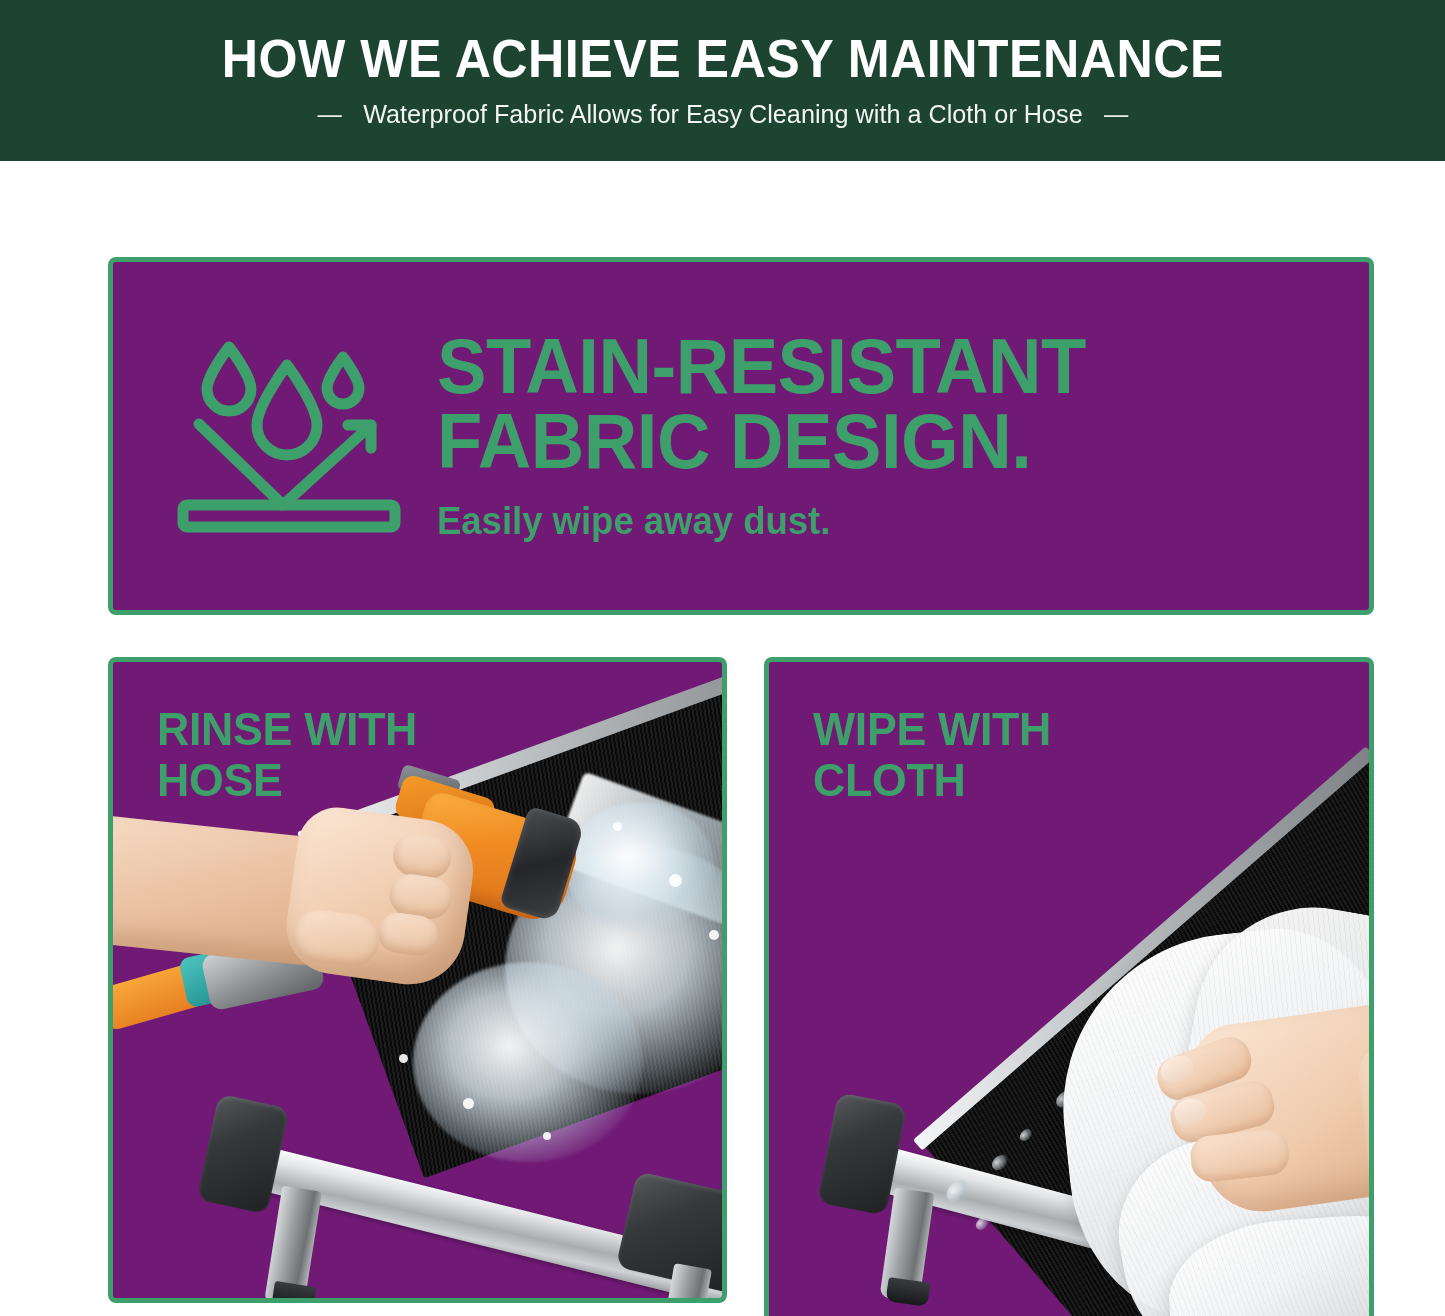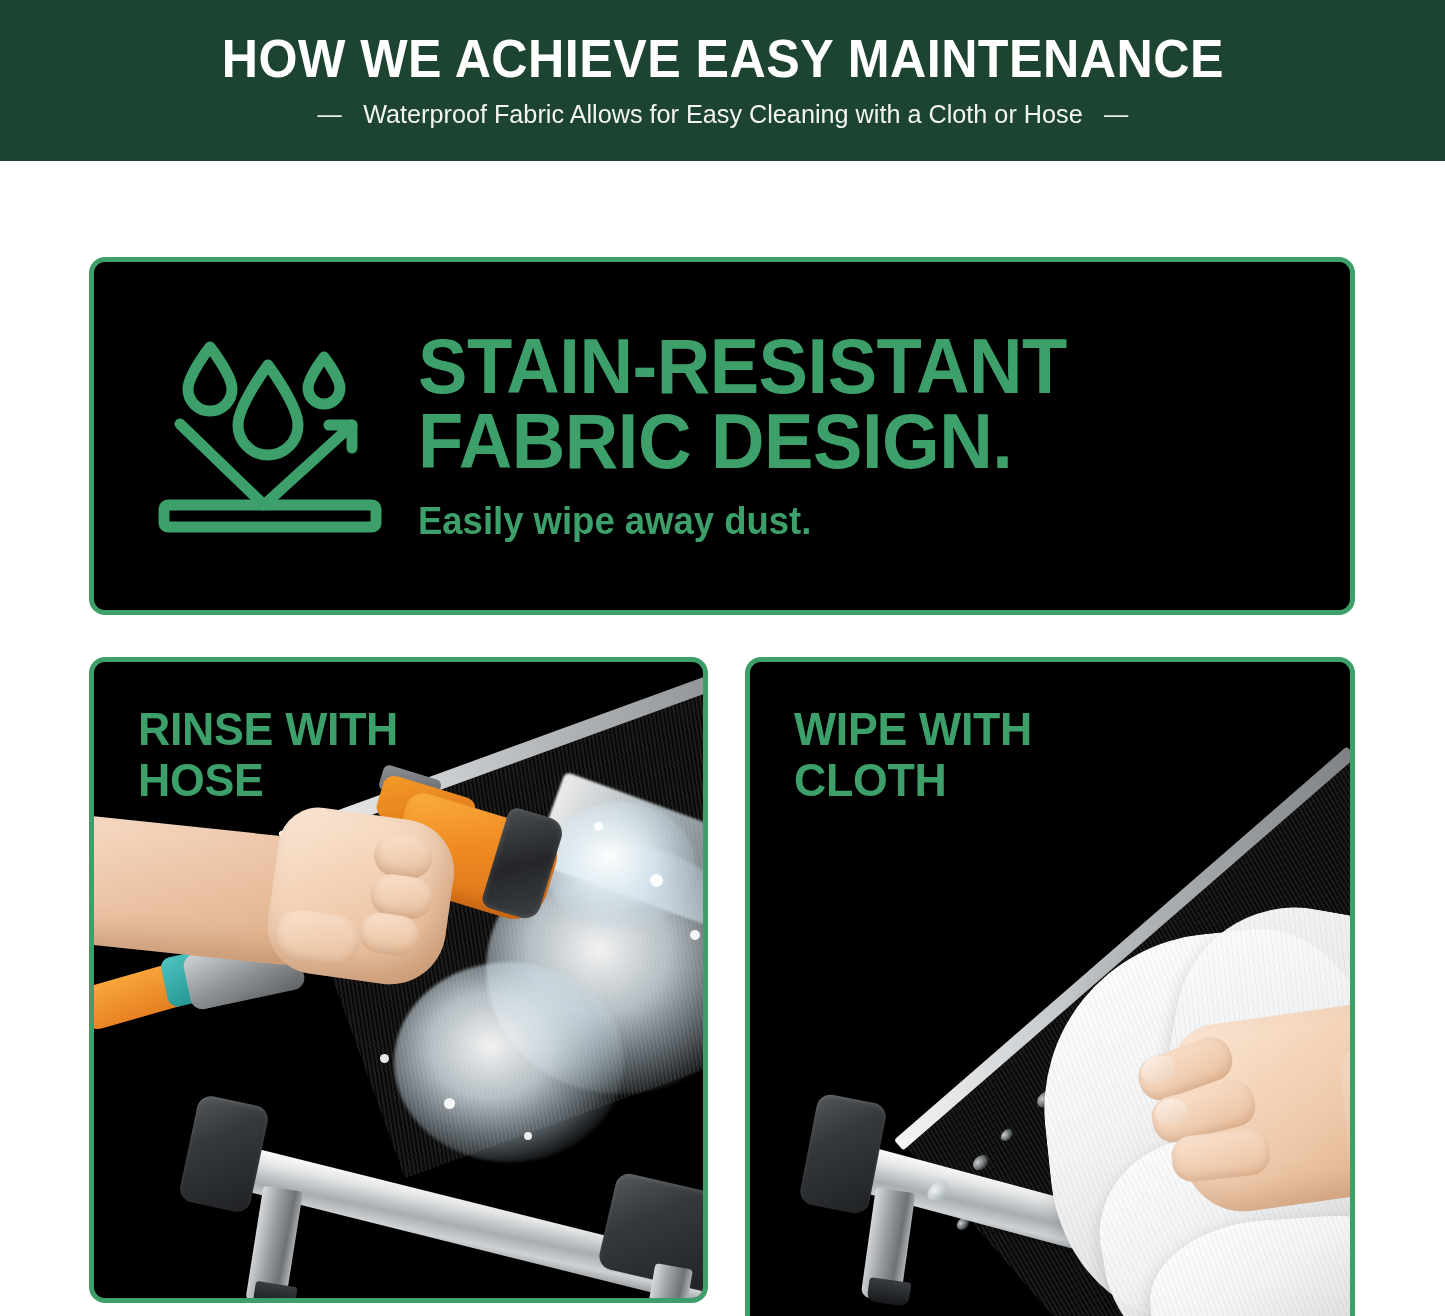--- a/index.html
+++ b/index.html
@@ -33,23 +33,24 @@
   .header-sub {
     color:#f2f5f3;
     font-size:26px; font-weight:400;
     white-space:nowrap;
   }
   .dash { color:#eaefeb; font-size:25px; line-height:1; }
 
   
   .card {
     position:absolute;
-    background:#000000;
+    background:#701a75;
     border:5px solid #3da06a;
-    border-radius:16px;
+    border-radius:8px;
+    margin-left:19px;
   }
   #top-card   { left:89px;  top:257px;  width:1266px; height:358px; }
   #left-card  { left:89px;  top:657px;  width:619px;  height:646px; overflow:hidden; }
   #right-card { left:745px; top:657px;  width:610px;  height:751px; overflow:hidden; }
 
   
   .top-inner {
     display:flex; align-items:center; height:100%;
     padding-left:48px;
   }

